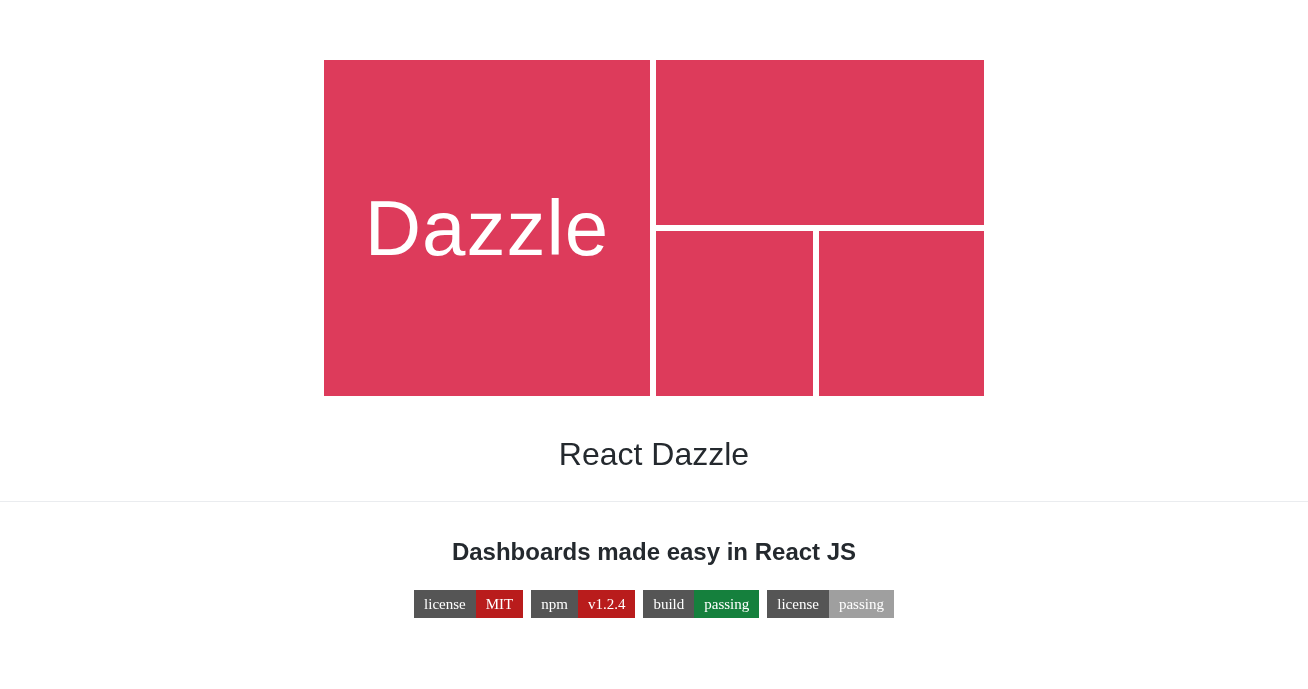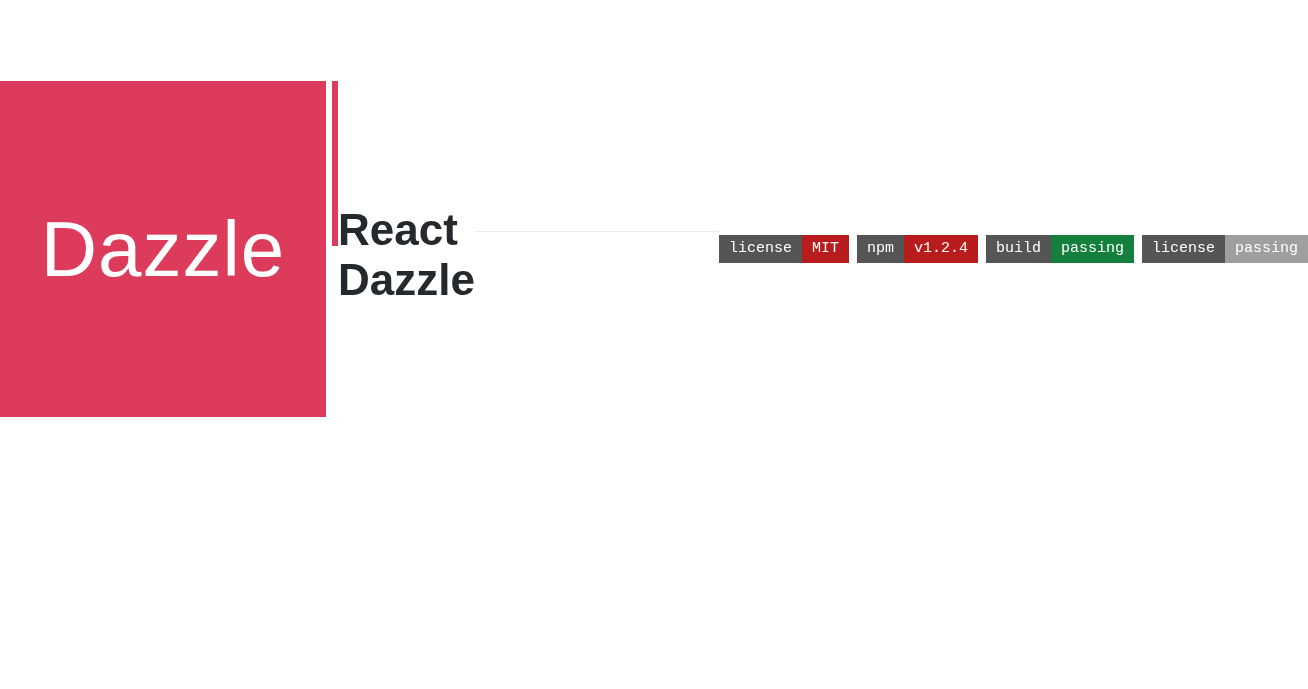--- a/index.html
+++ b/index.html
@@ -8,23 +8,23 @@
       box-sizing: border-box;
     }
     body {
       font-family: -apple-system, BlinkMacSystemFont, "Segoe UI", Helvetica, Arial, sans-serif;
       background: #ffffff;
       color: #24292e;
     }
     .container {
       width: 100%;
       display: flex;
-      flex-direction: row;
+      flex-direction: column;
       align-items: center;
-      padding-top: 81px;
+      padding-top: 60px;
     }
     .logo {
       width: 660px;
       height: 336px;
       display: flex;
       gap: 6px;
     }
     .logo-left {
       width: 326px;
       height: 100%;
@@ -57,22 +57,22 @@
     }
     .logo-bottom-right-left {
       width: 48%;
       background: #dd3b5b;
     }
     .logo-bottom-right-right {
       flex: 1;
       background: #dd3b5b;
     }
     .title {
-      font-size: 44px;
-      font-weight: 700;
+      font-size: 32px;
+      font-weight: 400;
       color: #24292e;
       margin-top: 40px;
       margin-bottom: 28px;
     }
     .divider {
       width: 100%;
       border-top: 1px solid #eaecef;
       margin-bottom: 36px;
     }
     .subtitle {
@@ -82,21 +82,21 @@
       margin-bottom: 24px;
     }
     .badges {
       display: flex;
       gap: 8px;
       align-items: center;
     }
     .badge {
       display: inline-flex;
       font-size: 15px;
-      font-family: Liberation Mono, monospace;
+      font-family: Liberation Serif, serif;
       color: #ffffff;
       overflow: hidden;
       height: 28px;
       line-height: 28px;
       justify-content: flex-end;
     }
     .badge-label {
       background: #555555;
       padding: 0 10px;
     }
@@ -121,20 +121,21 @@
         <div class="logo-bottom-right-left"></div>
         <div class="logo-bottom-right-right"></div>
       </div>
     </div>
   </div>
 
   <h1 class="title">React Dazzle</h1>
 
   <div class="divider"></div>
 
+  <h2 class="subtitle">Dashboards made easy in React JS</h2>
 
   <div class="badges">
     <a class="badge">
       <span class="badge-label">license</span>
       <span class="badge-value badge-blue">MIT</span>
     </a>
     <a class="badge">
       <span class="badge-label">npm</span>
       <span class="badge-value badge-blue">v1.2.4</span>
     </a>

